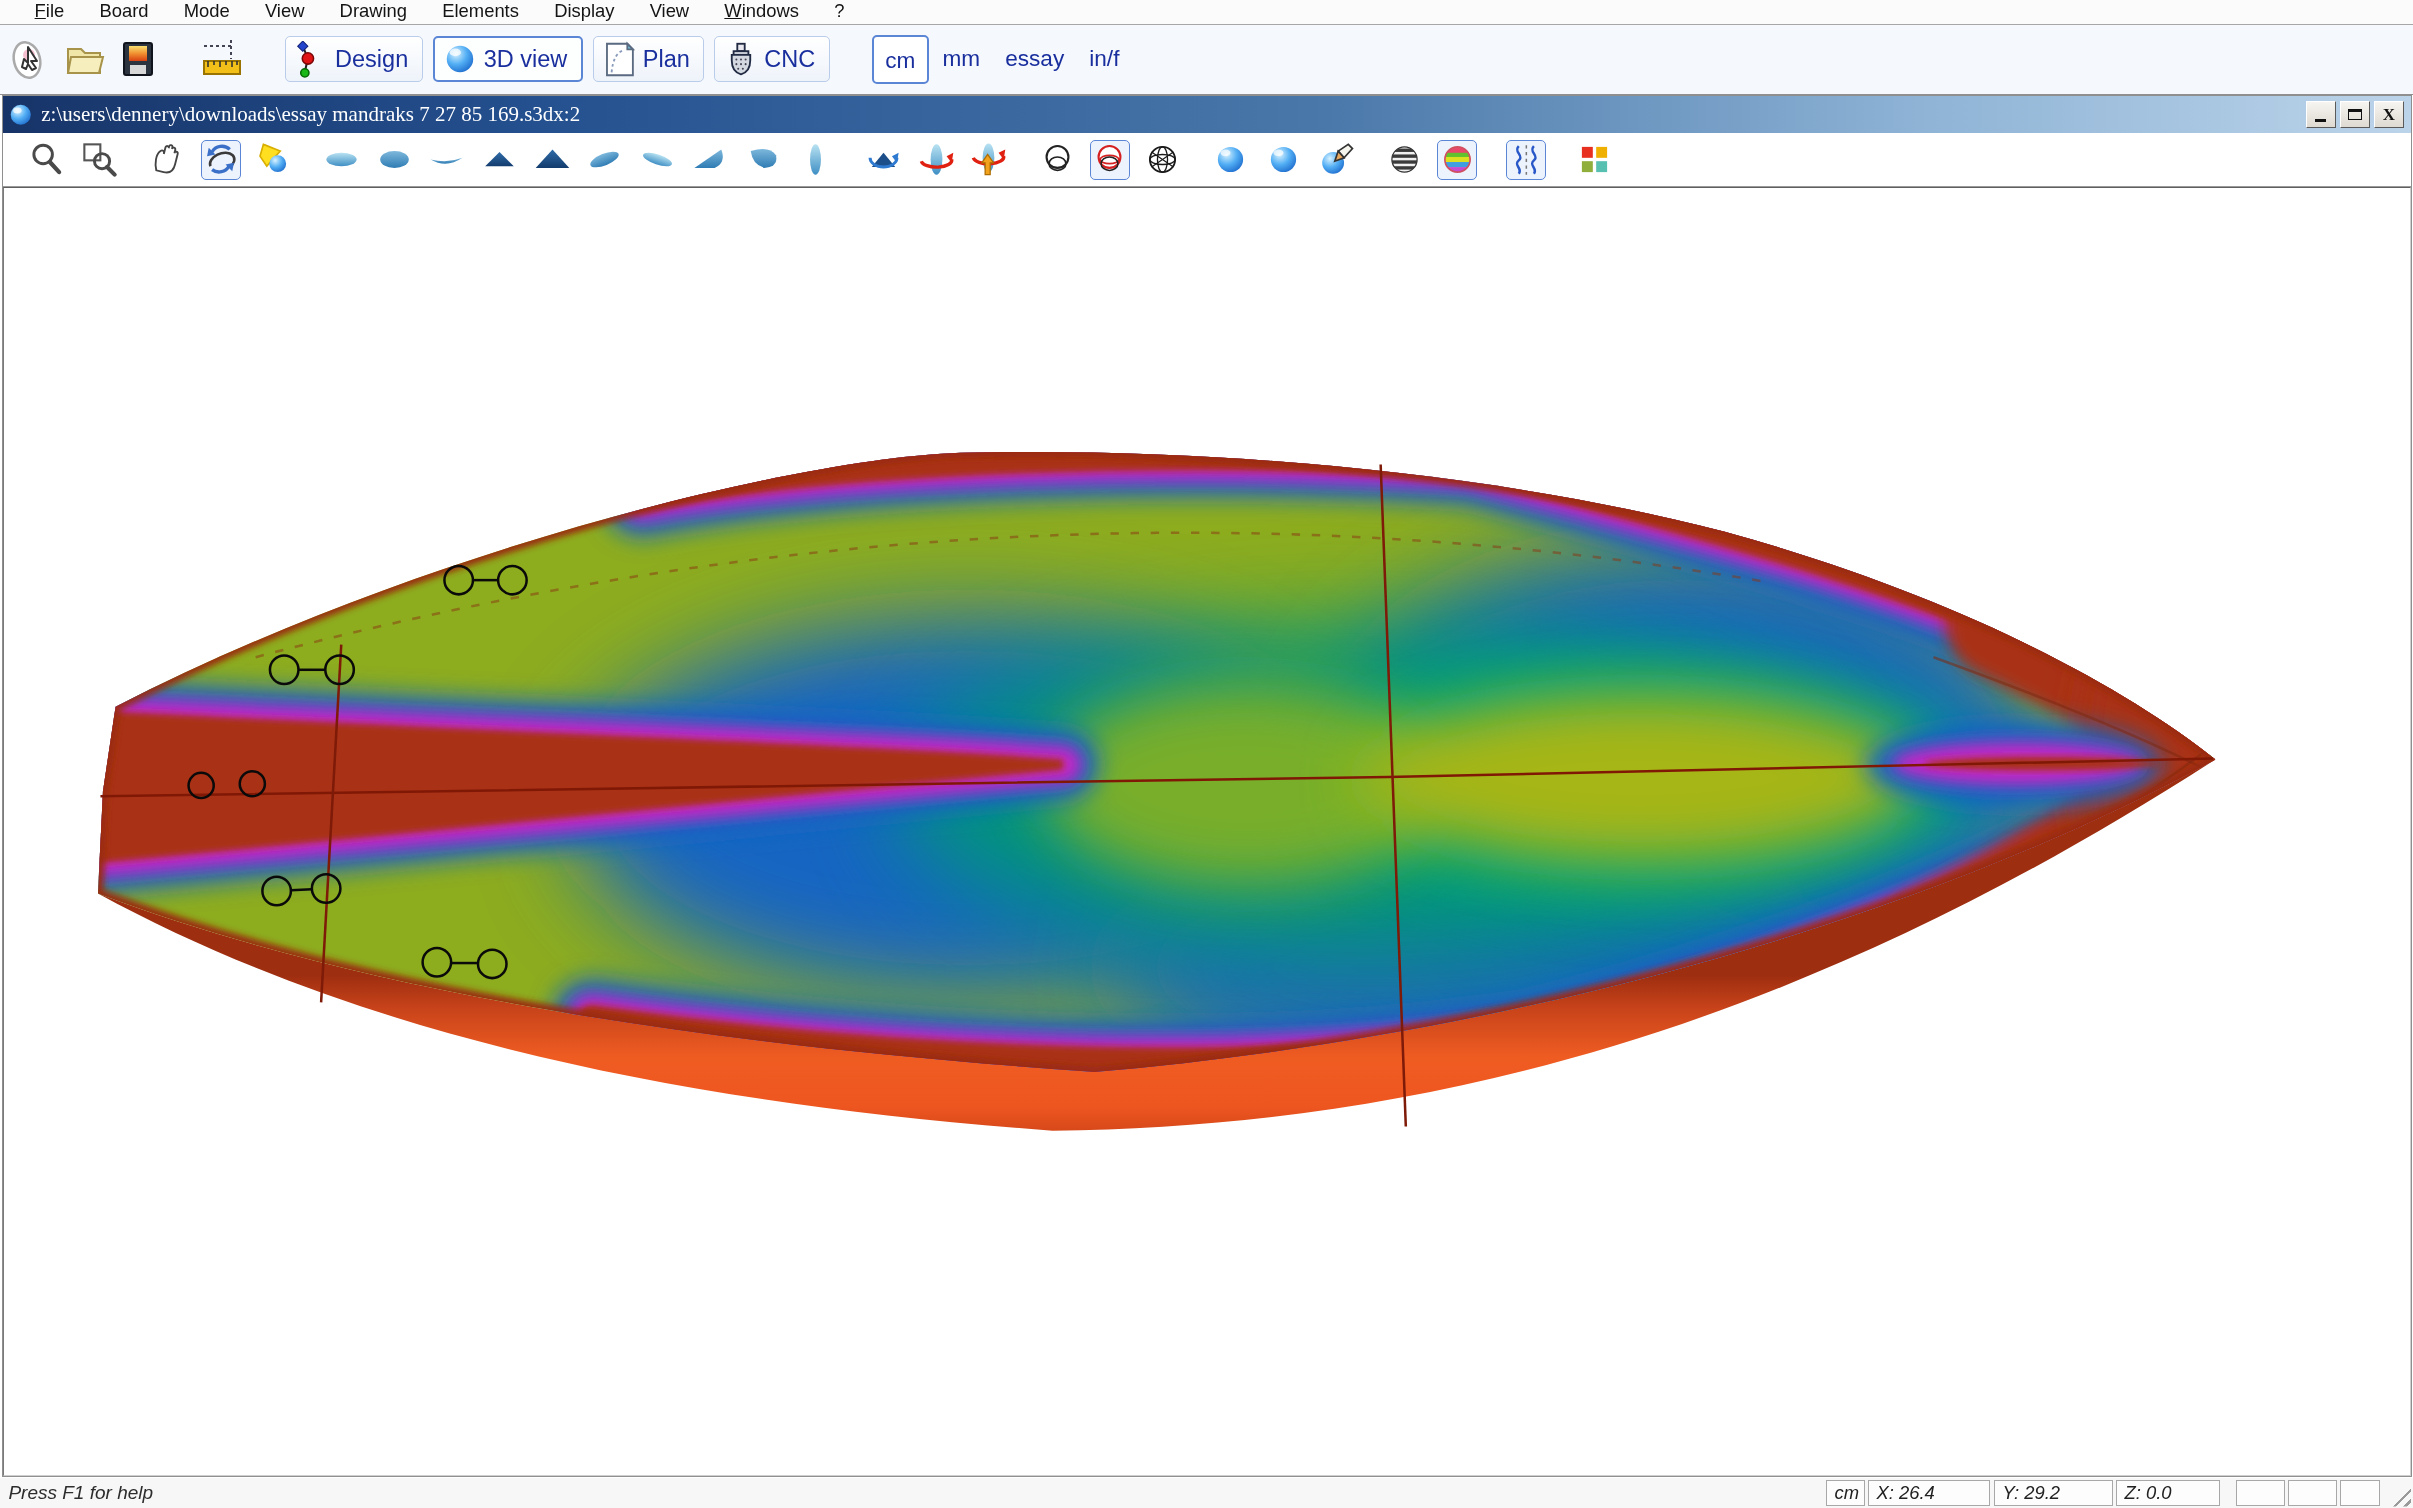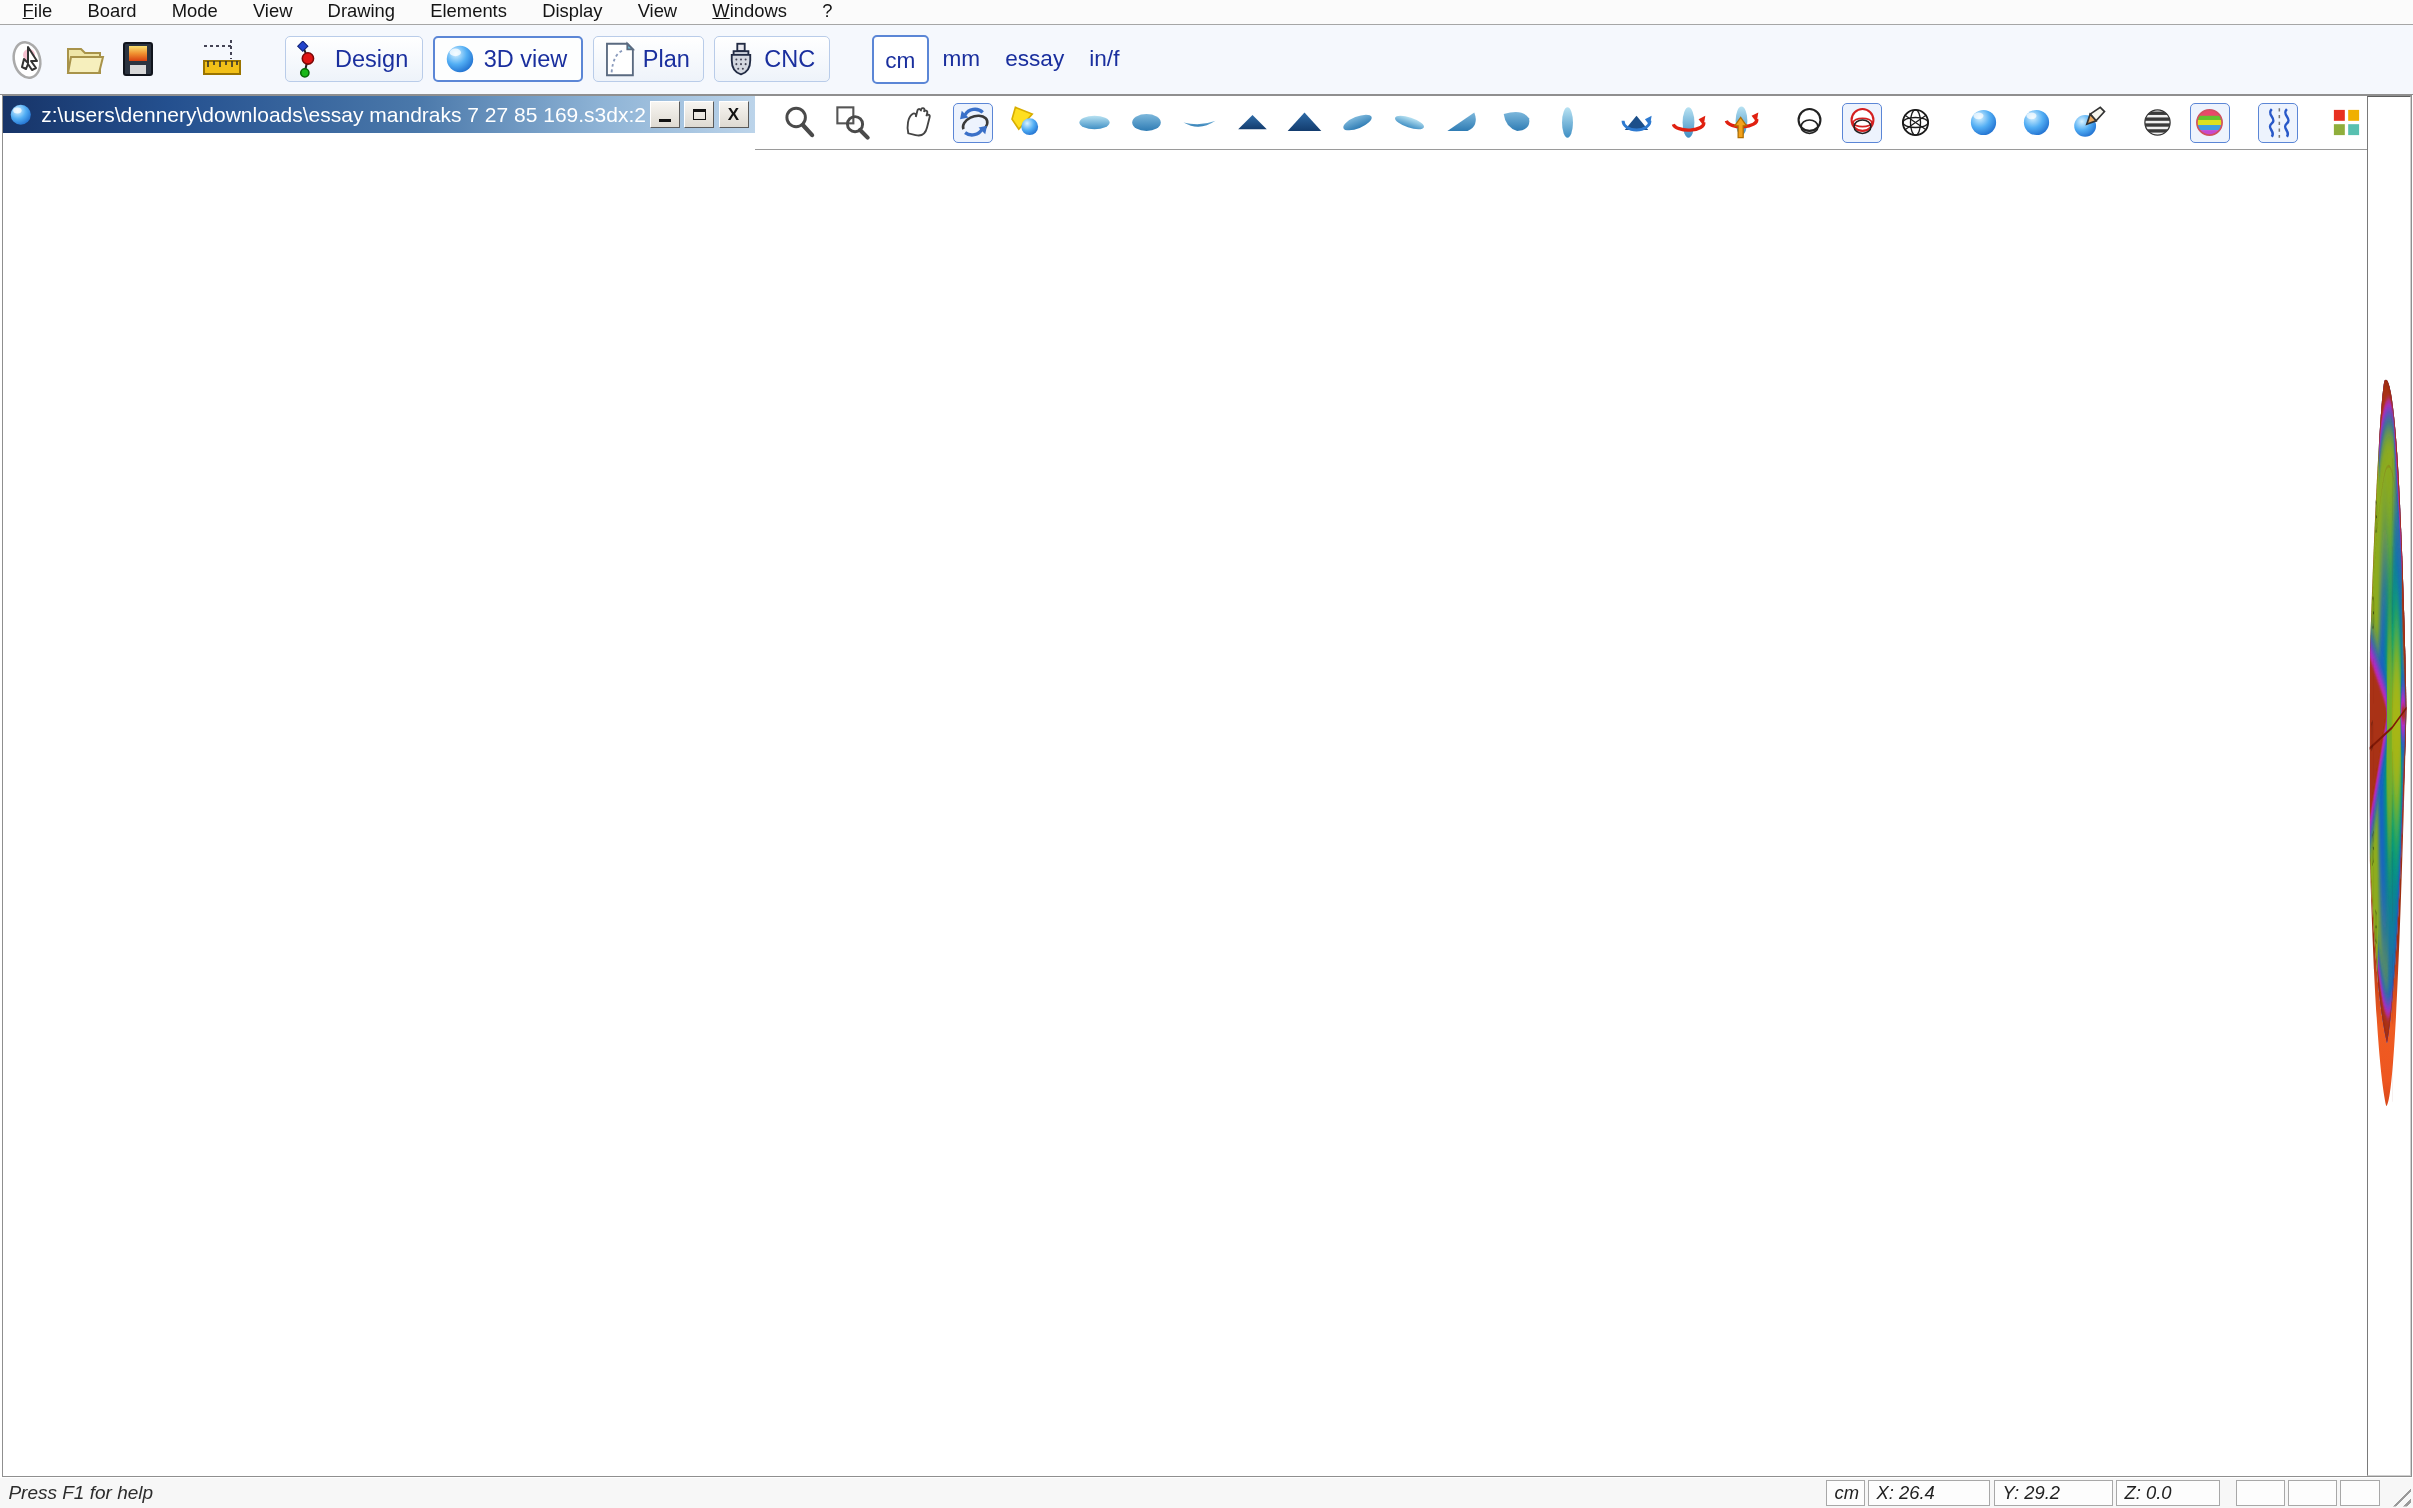--- a/index.html
+++ b/index.html
@@ -1,40 +1,40 @@
 <!DOCTYPE html>
 <html style="font-size:13.4px"><head>
 <meta charset="utf-8">
 <style>
   * { margin:0; padding:0; box-sizing:border-box; }
   html,body { width:2413px; height:1508px; overflow:hidden; }
   body { font-family:"Liberation Sans", sans-serif; background:#ffffff; position:relative; }
 
   
   .menubar { position:absolute; top:0; left:0; width:2413px; height:23.5px;
-    background:#fbfbfb; display:flex; align-items:center; padding-left:5px; }
+    background:#fbfbfb; display:flex; align-items:center; padding-left:17px; }
   .mi { font-size:18.4px; color:#141414; padding:0 17.6px; height:23.5px; line-height:22.6px; cursor:default; }
   .mi u { text-decoration:underline; }
 
   
   .toolbar { position:absolute; top:23.5px; left:0; width:2413px; height:71px;
     background:#f5f8fd; border-top:1.7px solid #a6a6a6; border-bottom:1.7px solid #8f8f8f;
     display:flex; align-items:center; }
   .tico { width:49px; height:49px; margin-left:5px; display:flex; align-items:center; justify-content:center; }
   .tbtn { height:46px; margin-left:10px; padding:0 13.4px 0 8.4px; display:flex; align-items:center; gap:6.7px;
     background:linear-gradient(#ffffff,#eef3fa); border:1.7px solid #b9cce9; border-radius:5px;
     color:#1a2f9e; font-size:23.5px; }
   .tbtn.active { border:2.5px solid #5b86d6; background:#fdfefe;align-items:center; }
   .units { display:flex; align-items:center; margin-left:42px; gap:1.7px; }
   .unit { font-size:22.6px; color:#1a2f9e; padding:0 11.7px; height:49px; line-height:47px; }
   .unit.active { border:2.5px solid #5b86d6; border-radius:5px; background:#ffffff; }
 
   
   .docwin { position:absolute; top:95px; left:1.7px; width:2410px; height:1382px;
-    border:0.8px solid #8f8f8f; background:#ffffff; display:flex; flex-direction:row; }
+    border:0.8px solid #8f8f8f; background:#ffffff; display:flex; flex-direction:column;font-family:Liberation Serif, serif; }
   .titlebar { height:37px; background:linear-gradient(90deg,#173468 0%,#24508f 22%,#4a78aa 55%,#8fb4d6 80%,#bcd4ea 100%);
     display:flex; align-items:center; padding:0 6.7px; flex:0 0 auto; }
   .title-text { color:#ffffff; font-size:21px; margin-left:8.4px; white-space:nowrap; flex:1; }
   .winbtn { width:30px; height:27px; margin-left:4.2px; background:linear-gradient(#f7f5f1,#dedad2);
     border:1.7px solid; border-color:#ffffff #5a5a5a #5a5a5a #ffffff; display:flex; align-items:center;
     justify-content:center; font-size:17px; font-weight:bold; color:#111; }
   .glyph-min { width:11.7px; height:3.4px; background:#111; margin-top:11.7px; }
   .glyph-max { width:13.4px; height:11px; border:1.7px solid #111; border-top:3.4px solid #111; }
 
   

